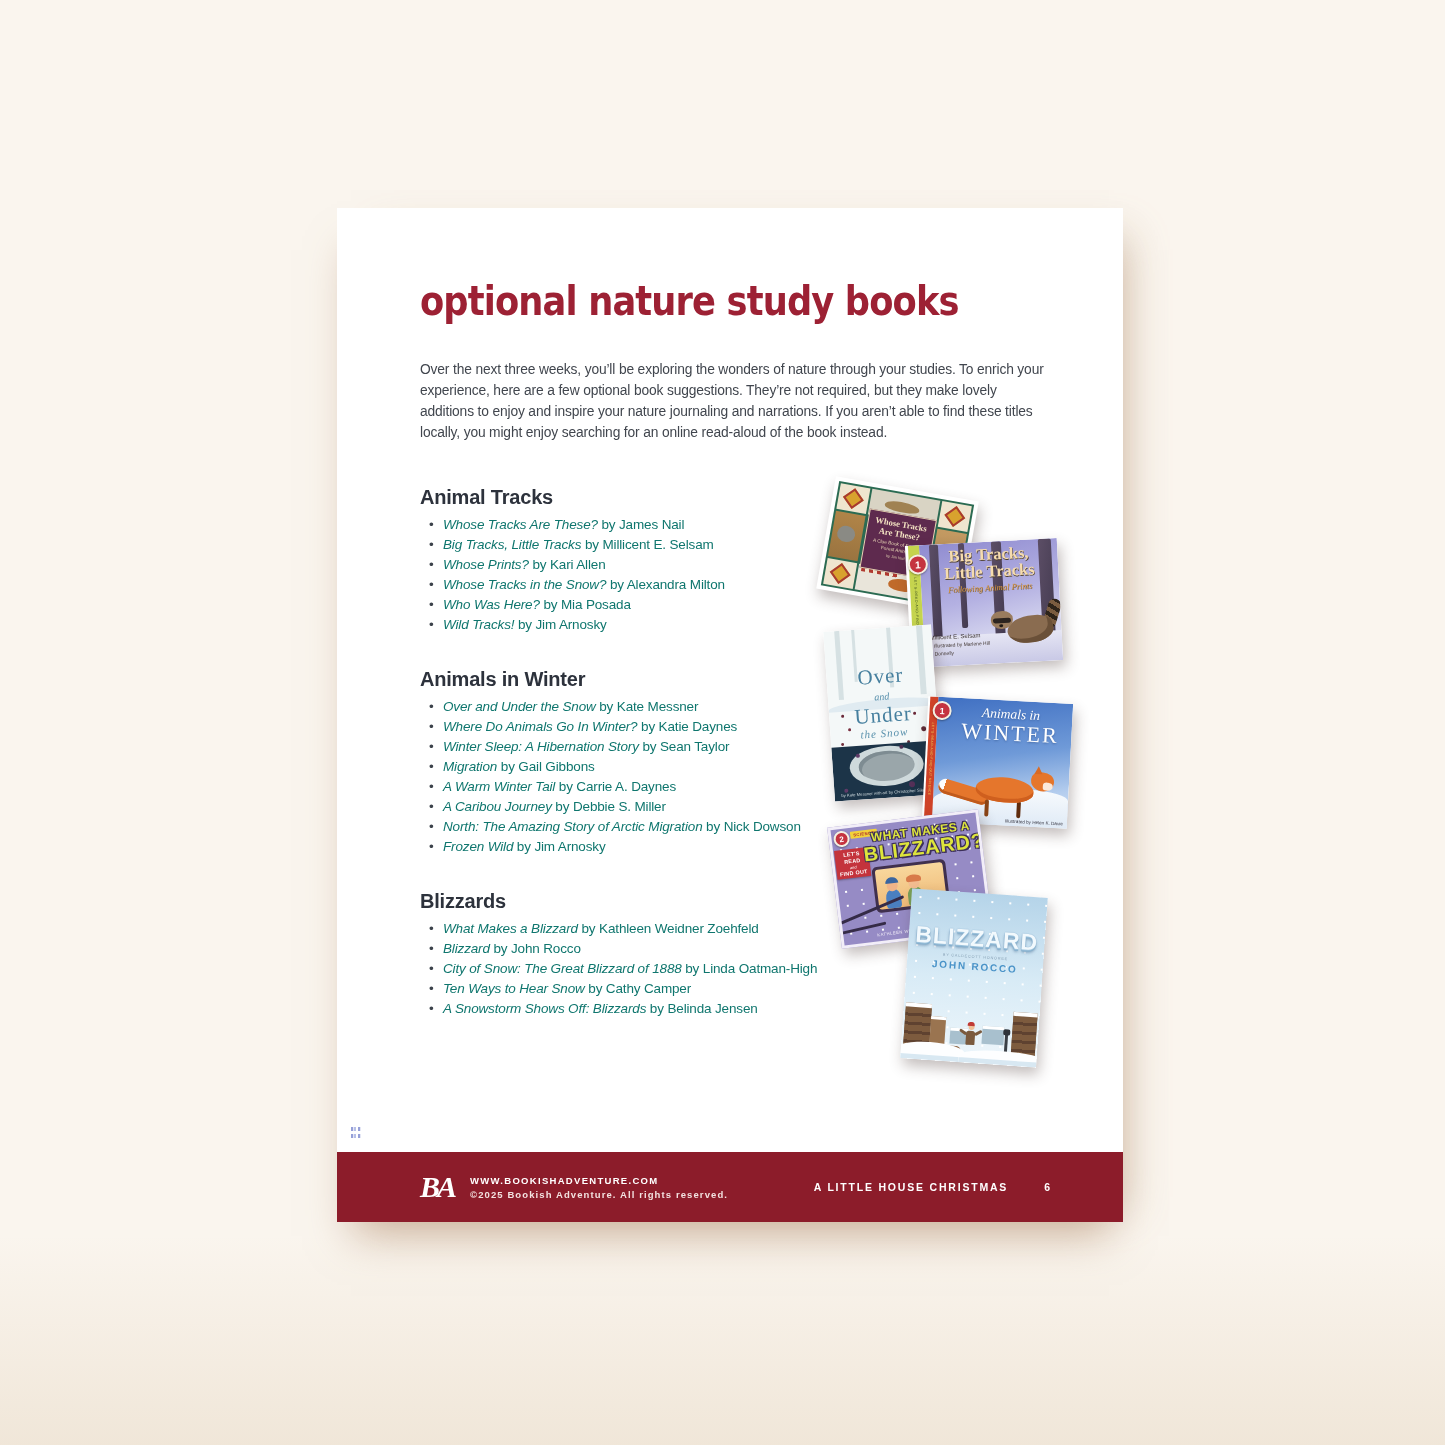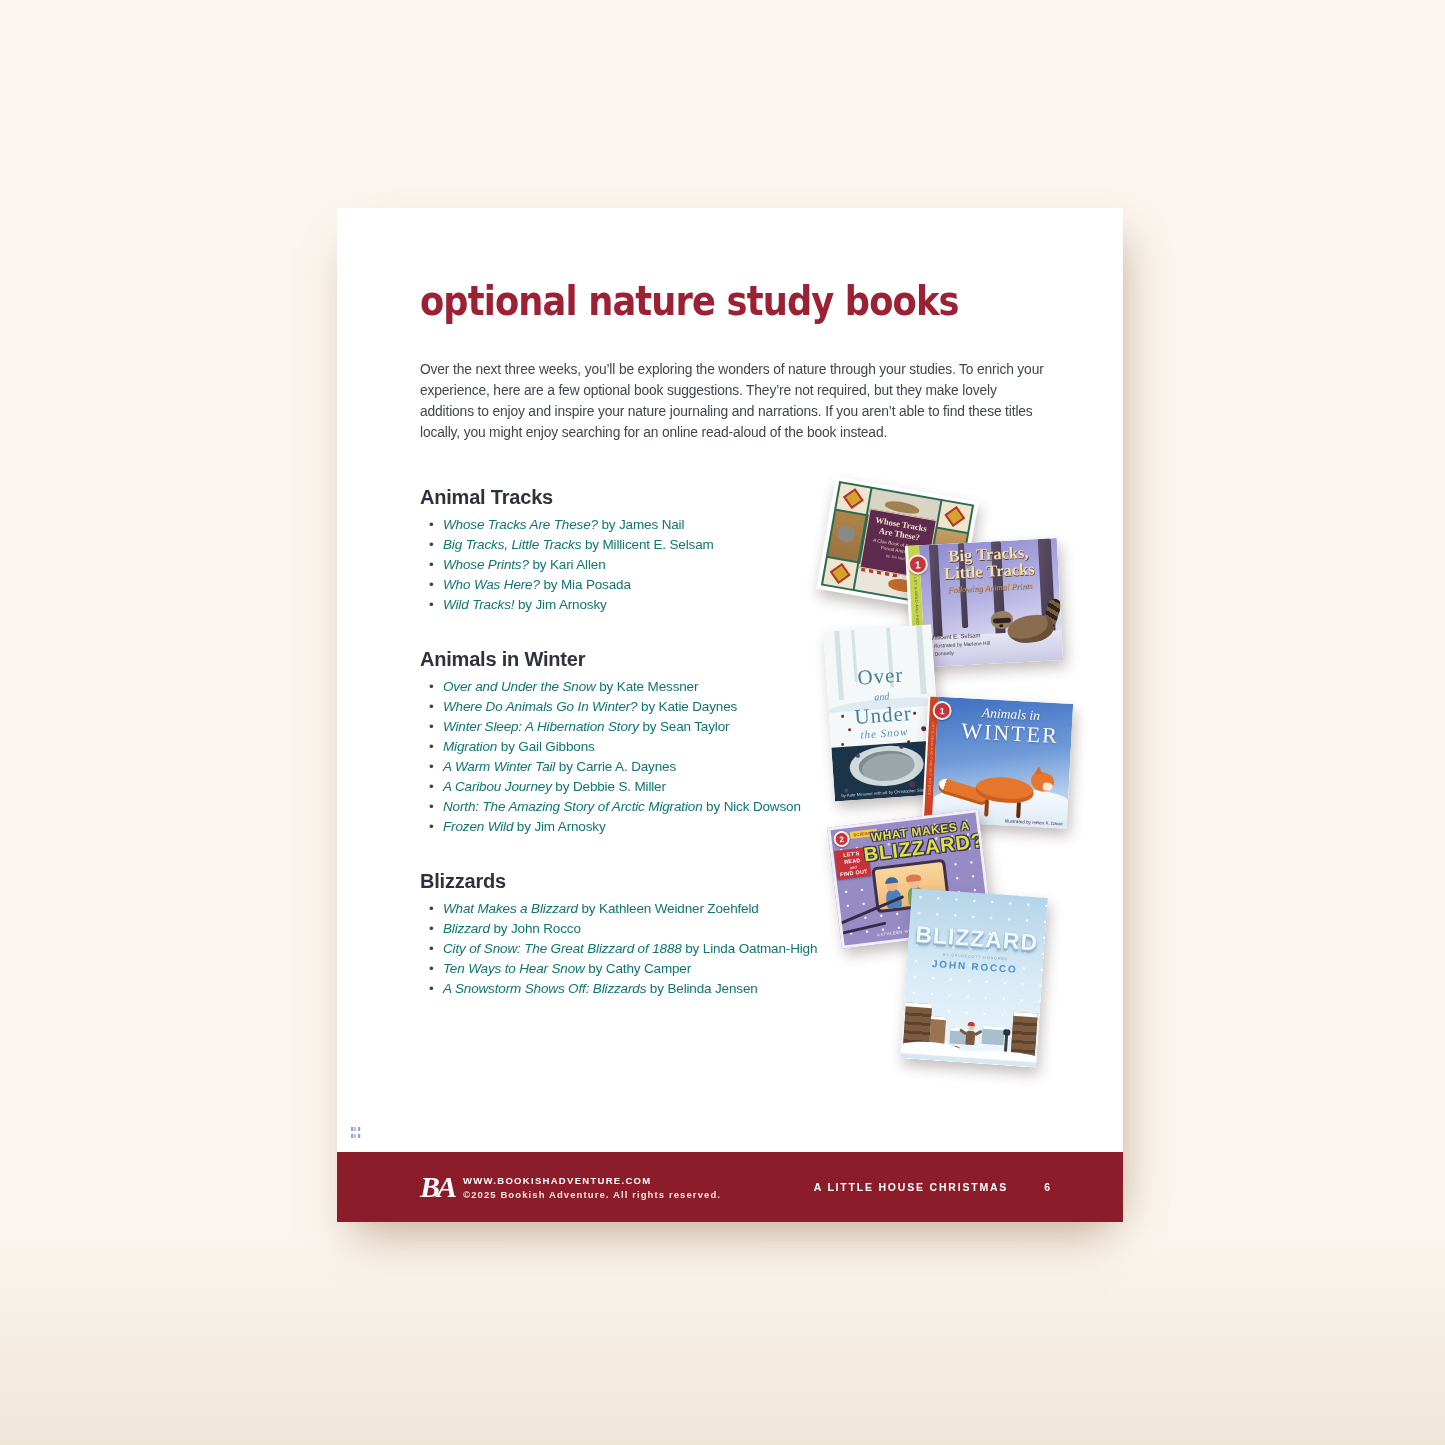--- a/index.html
+++ b/index.html
@@ -200,21 +200,21 @@
   .b6-a1 { left:-7px; top:0; transform:rotate(32deg); }
   .b6-a2 { right:-7px; top:0; transform:rotate(-32deg); }
   .b6-sled { position:absolute; left:38px; bottom:9px; width:22px; height:7px; background:#8a5c38; border-radius:3px 6px 2px 2px; }
   .b6-mound { position:absolute; bottom:0; height:18px; background:#fdfeff; border-radius:50% 50% 0 0;
     box-shadow:inset 0 -5px 0 #d8e8f2; }
   .b6-m1 { left:-6px; width:70px; } .b6-m2 { right:-8px; width:86px; height:14px; }
 
   
   .footer { position:absolute; left:0; right:0; bottom:0; height:70px; background:#8c1c2a;
     display:flex; align-items:center; justify-content:space-between; padding:0 73px 0 83px; }
-  .f-left { display:flex; align-items:center; gap:6px; }
+  .f-left { display:flex; align-items:center; gap:13px; }
   .f-logo { font-family:"Liberation Serif", serif; font-style:italic; font-weight:bold; font-size:30px;
     letter-spacing:-3px; color:#ffffff; line-height:1; padding-right:3px; }
   .f-lines { display:flex; flex-direction:column; gap:3px; }
   .f-url { font-size:9.5px; font-weight:bold; letter-spacing:1.3px; color:#ffffff; }
   .f-copy { font-size:9.5px; font-weight:bold; letter-spacing:1.1px; color:#f3e2e0; }
   .f-right { display:flex; align-items:center; gap:36px; }
   .f-doc { font-size:10.5px; font-weight:bold; letter-spacing:1.8px; color:#ffffff; }
   .f-page { font-size:10.5px; font-weight:bold; color:#ffffff; }
 </style>
 </head>
@@ -229,20 +229,21 @@
       <div class="sections">
       <section class="book-section">
         <h2>Animal Tracks</h2>
         <ul class="book-list">
       <li class="book-item"><span class="t">Whose Tracks Are These?</span><span class="a"> by James Nail</span></li>
 
       <li class="book-item"><span class="t">Big Tracks, Little Tracks</span><span class="a"> by Millicent E. Selsam</span></li>
 
       <li class="book-item"><span class="t">Whose Prints?</span><span class="a"> by Kari Allen</span></li>
 
+      <li class="book-item"><span class="t">Whose Tracks in the Snow?</span><span class="a"> by Alexandra Milton</span></li>
 
       <li class="book-item"><span class="t">Who Was Here?</span><span class="a"> by Mia Posada</span></li>
 
       <li class="book-item"><span class="t">Wild Tracks!</span><span class="a"> by Jim Arnosky</span></li>
     </ul>
       </section>
 
       <section class="book-section">
         <h2>Animals in Winter</h2>
         <ul class="book-list">

